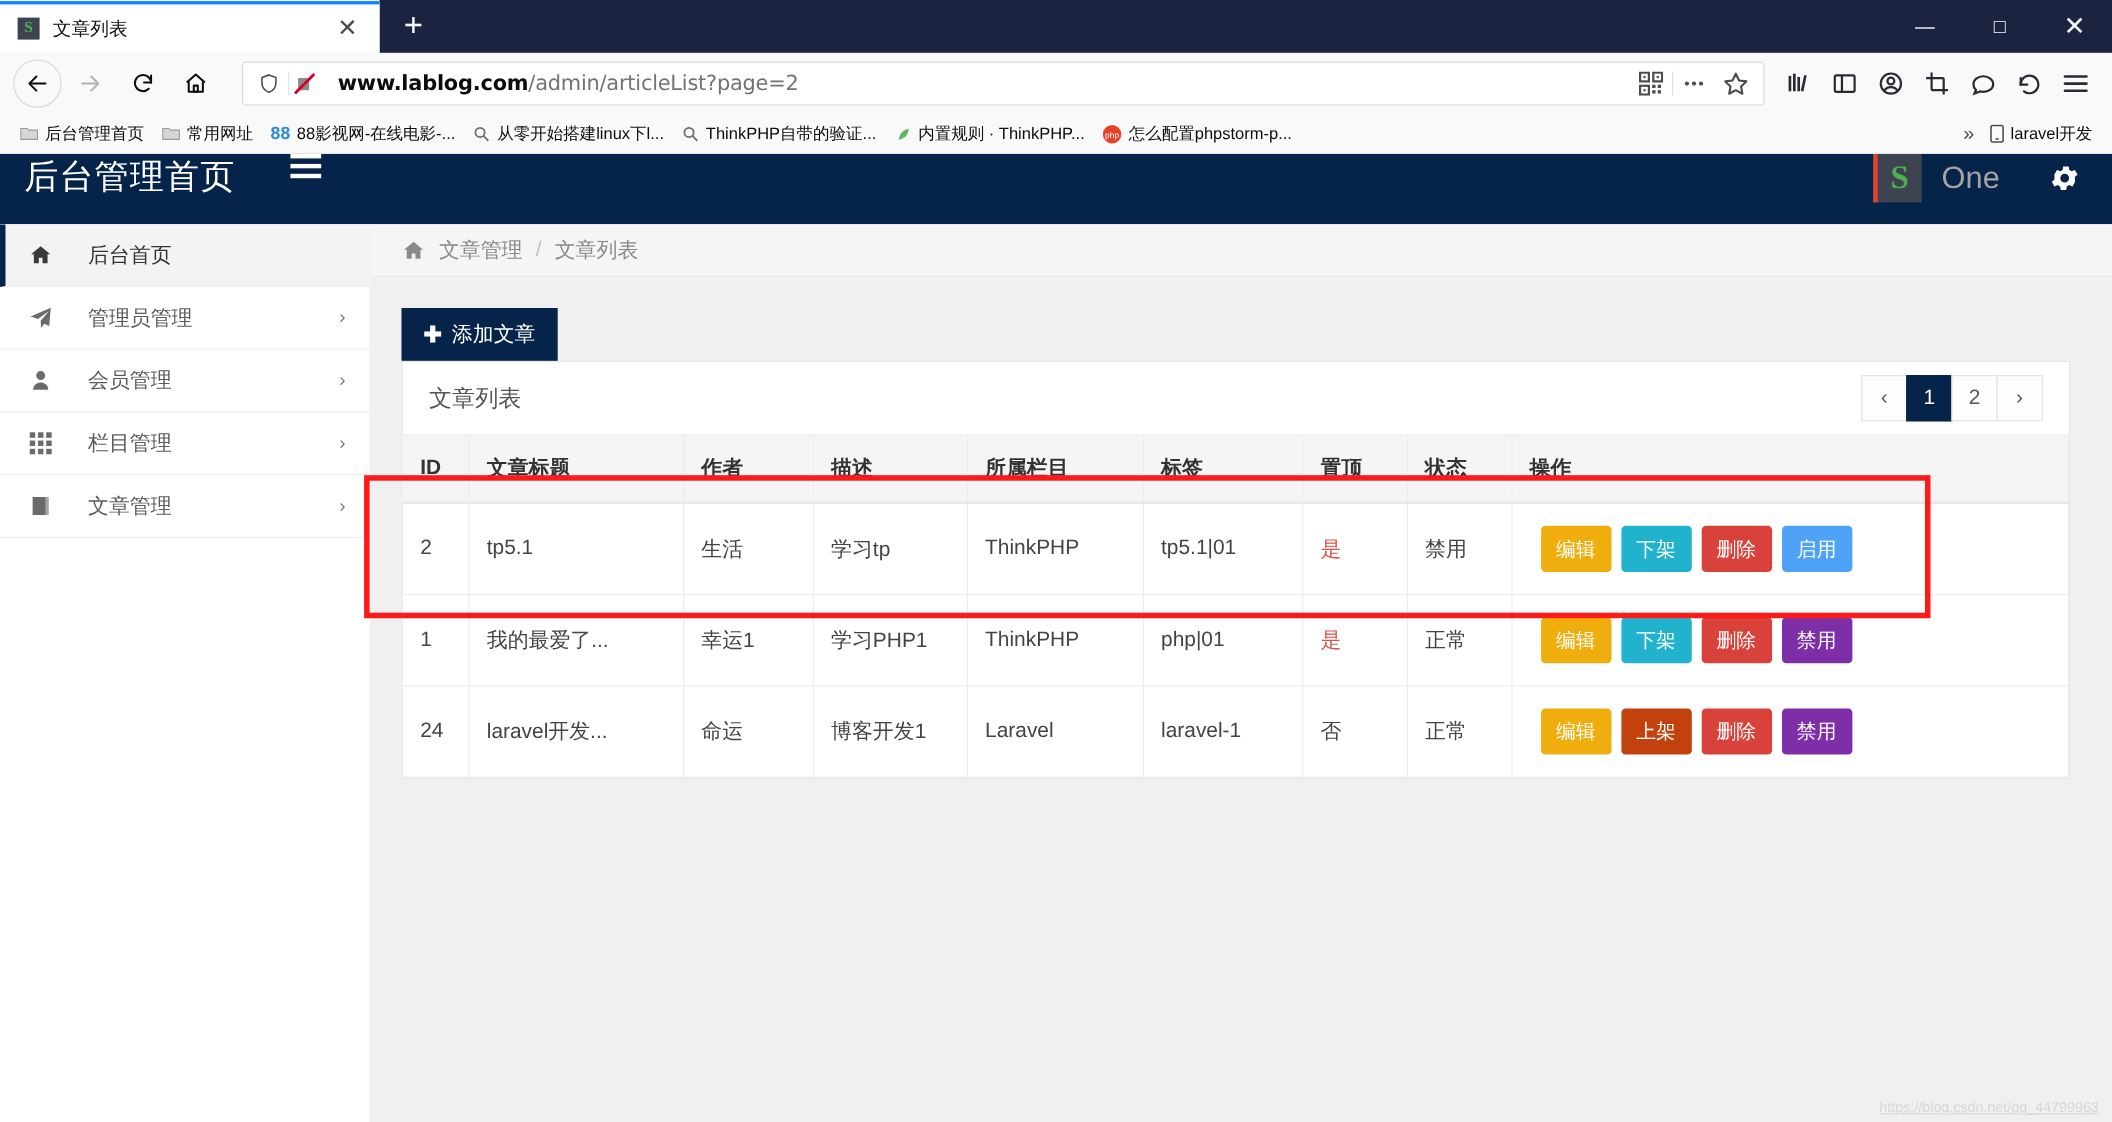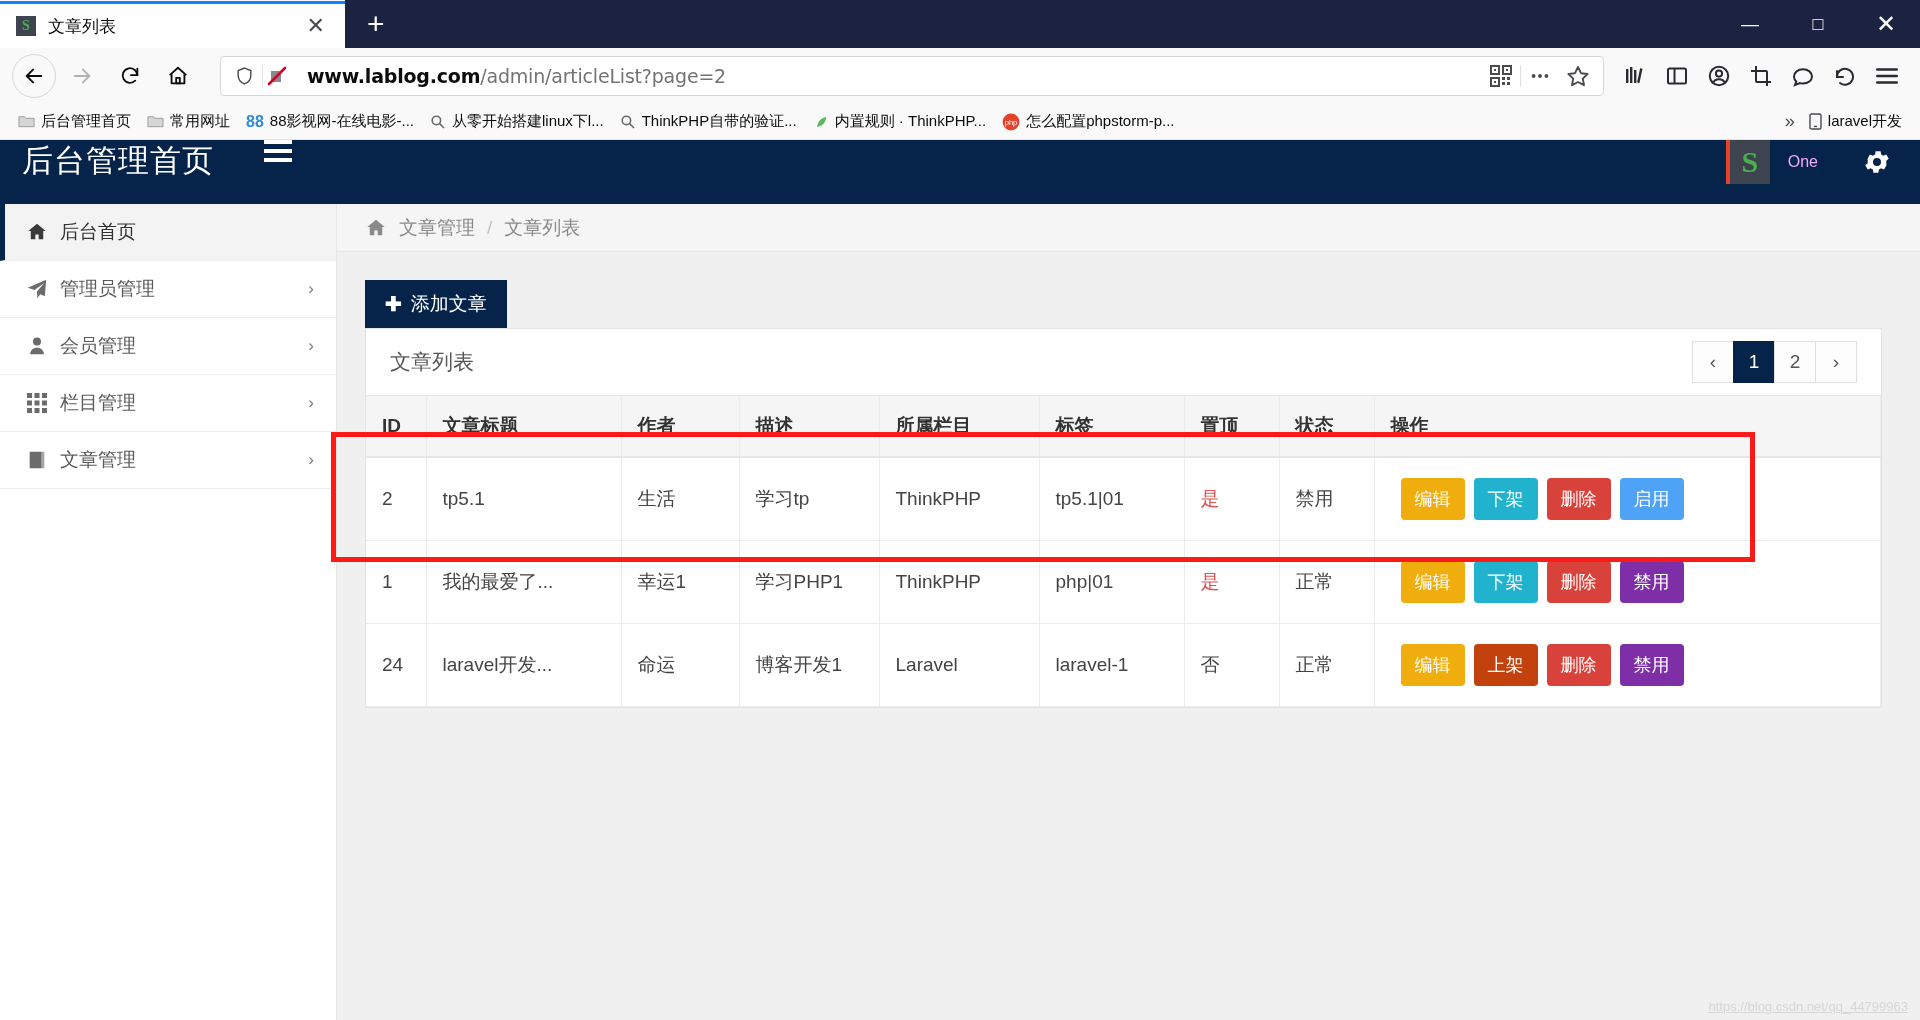--- a/index.html
+++ b/index.html
@@ -87,33 +87,33 @@
   .app-brand { font-size: 31px; color: #fff; padding-left: 22px; font-weight: 400; letter-spacing: 1px;}
   .hamburger { margin-left: 50px; display: flex; flex-direction: column; gap: 5px; cursor: pointer; }
   .hamburger span { display: block; width: 28px; height: 4px; background: #fff; }
   .header-spacer { flex: 1; }
   .user-box { display: flex; align-items: center; padding-right: 18px; }
   .user-avatar {
     width: 44px; height: 44px; background: #3d4450; display:flex; align-items:center;
     justify-content:center; color: #4caf50; font-size: 30px; font-weight: bold;
     border-left: 4px solid #e8412a; font-family: "Liberation Serif", serif;
   }
-  .user-name { color: #f0abfc; font-size: 16px; margin-left: 18px; }
+  .user-name { color: #a3a3a3; font-size: 28px; margin-left: 18px; }
   .gear-btn { margin-left: 44px; margin-right: 10px; color: #fff; display:flex; align-items:center; }
 
   .body-area { flex: 1; display: flex; }
 
   .sidebar { width: 337px; flex: 0 0 337px; background: #fff; border-right: 1px solid #e7e7e7; }
   .side-item {
     height: 57px; display: flex; align-items: center; padding: 0 22px 0 26px;
     border-bottom: 1px solid #eeeeee; color: #5a5a5a; font-size: 19px; cursor: pointer;
   }
   .side-item.active { background: #f3f3f3; border-left: 5px solid #062349; padding-left: 21px; color: #333; }
   .side-ico { width: 34px; display:flex; align-items:center; color: #5d5d5d; flex:0 0 34px;}
-  .side-label { flex: 1; }
+  .side-label { flex: 1; margin-left: 20px; }
   .side-chev { color: #7a7a7a; font-size: 17px; }
 
   .content { flex: 1; background: #fff; display: flex; flex-direction: column; }
 
   .breadcrumb {
     height: 48px; background: #f5f5f5; display: flex; align-items: center;
     padding-left: 28px; font-size: 19px; color: #8a8a8a; border-bottom: 1px solid #e7e7e7;
     flex: 0 0 48px;
   }
   .bc-home { margin-right: 12px; color: #7a7a7a; display:flex; align-items:center;}

